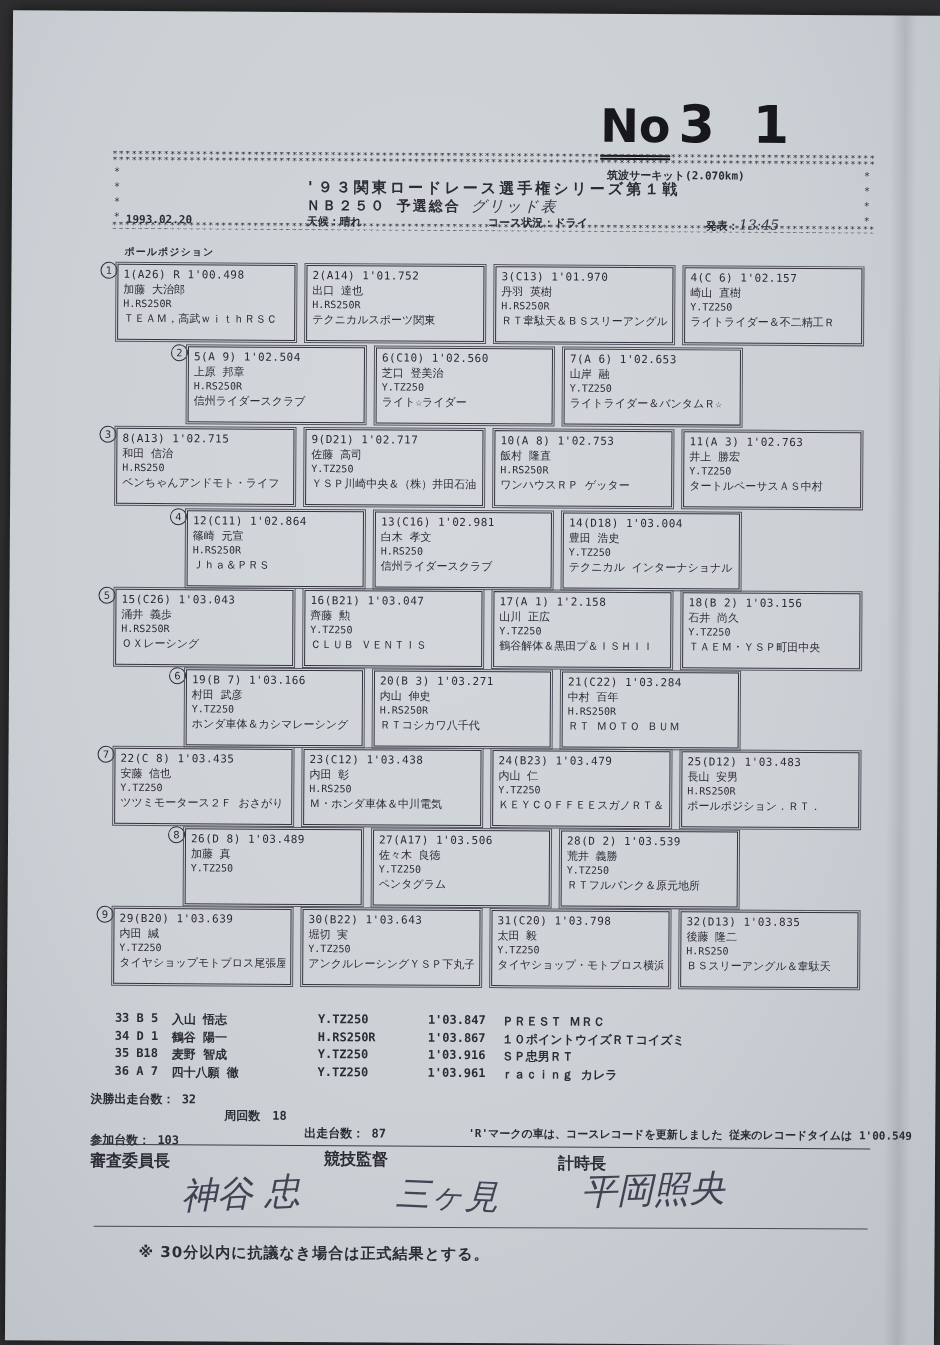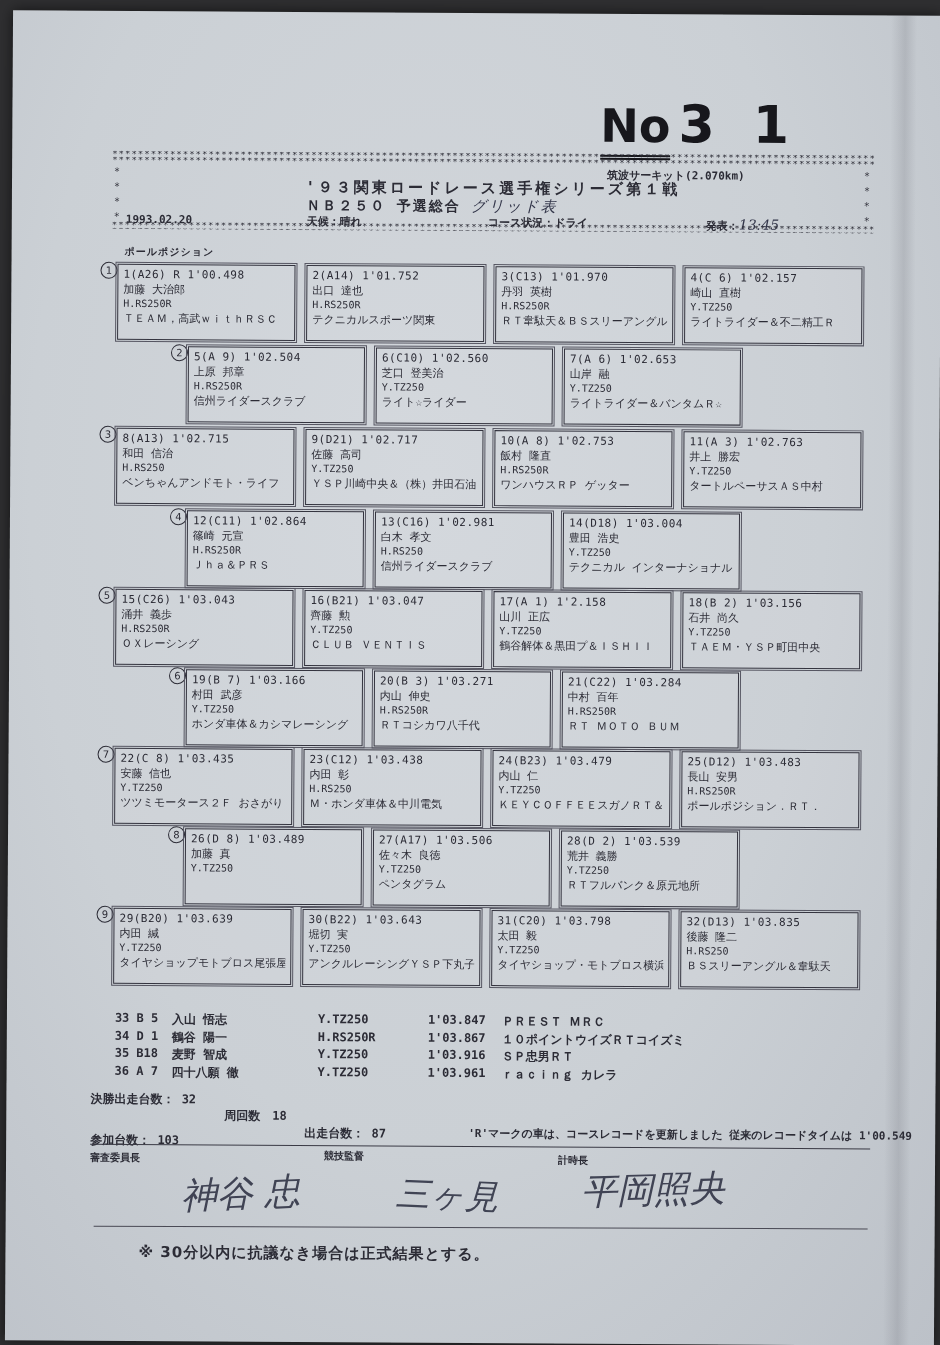--- a/index.html
+++ b/index.html
@@ -51,21 +51,21 @@
     font-size:10px;line-height:15px;text-align:center;font-family:"DejaVu Sans",sans-serif;
   }
   
   #extras{left:103px;top:1000px;width:780px;height:76px;font-size:12px;font-weight:bold;}
   .xrow{position:absolute;left:0;width:780px;white-space:nowrap;}
   .xrow span{position:absolute;top:0;}
   .x-pos{left:5px;} .x-name{left:62px;} .x-mach{left:208px;} .x-time{left:318px;} .x-team{left:392px;}
   
   .stat{font-size:12px;font-weight:bold;white-space:nowrap;}
   #divider1{left:84px;top:1133px;width:780px;border-top:1.5px solid #3a3a45;}
-  .official{font-size:10px;font-weight:bold;}
+  .official{font-size:16px;font-weight:bold;}
   .sig{font-family:"DejaVu Serif","Liberation Serif",serif;font-style:italic;color:#2e3143;opacity:.88;}
   #sigline{left:88px;top:1214px;width:774px;border-top:1.5px solid #4a4a55;transform:rotate(-0.15deg);}
   #footnote{left:133px;top:1232px;font-size:15px;font-weight:bold;letter-spacing:1px;
     font-family:"DejaVu Sans","Liberation Sans",sans-serif;}
 </style>
 </head>
 <body>
 
 <div id="sheet">
 

